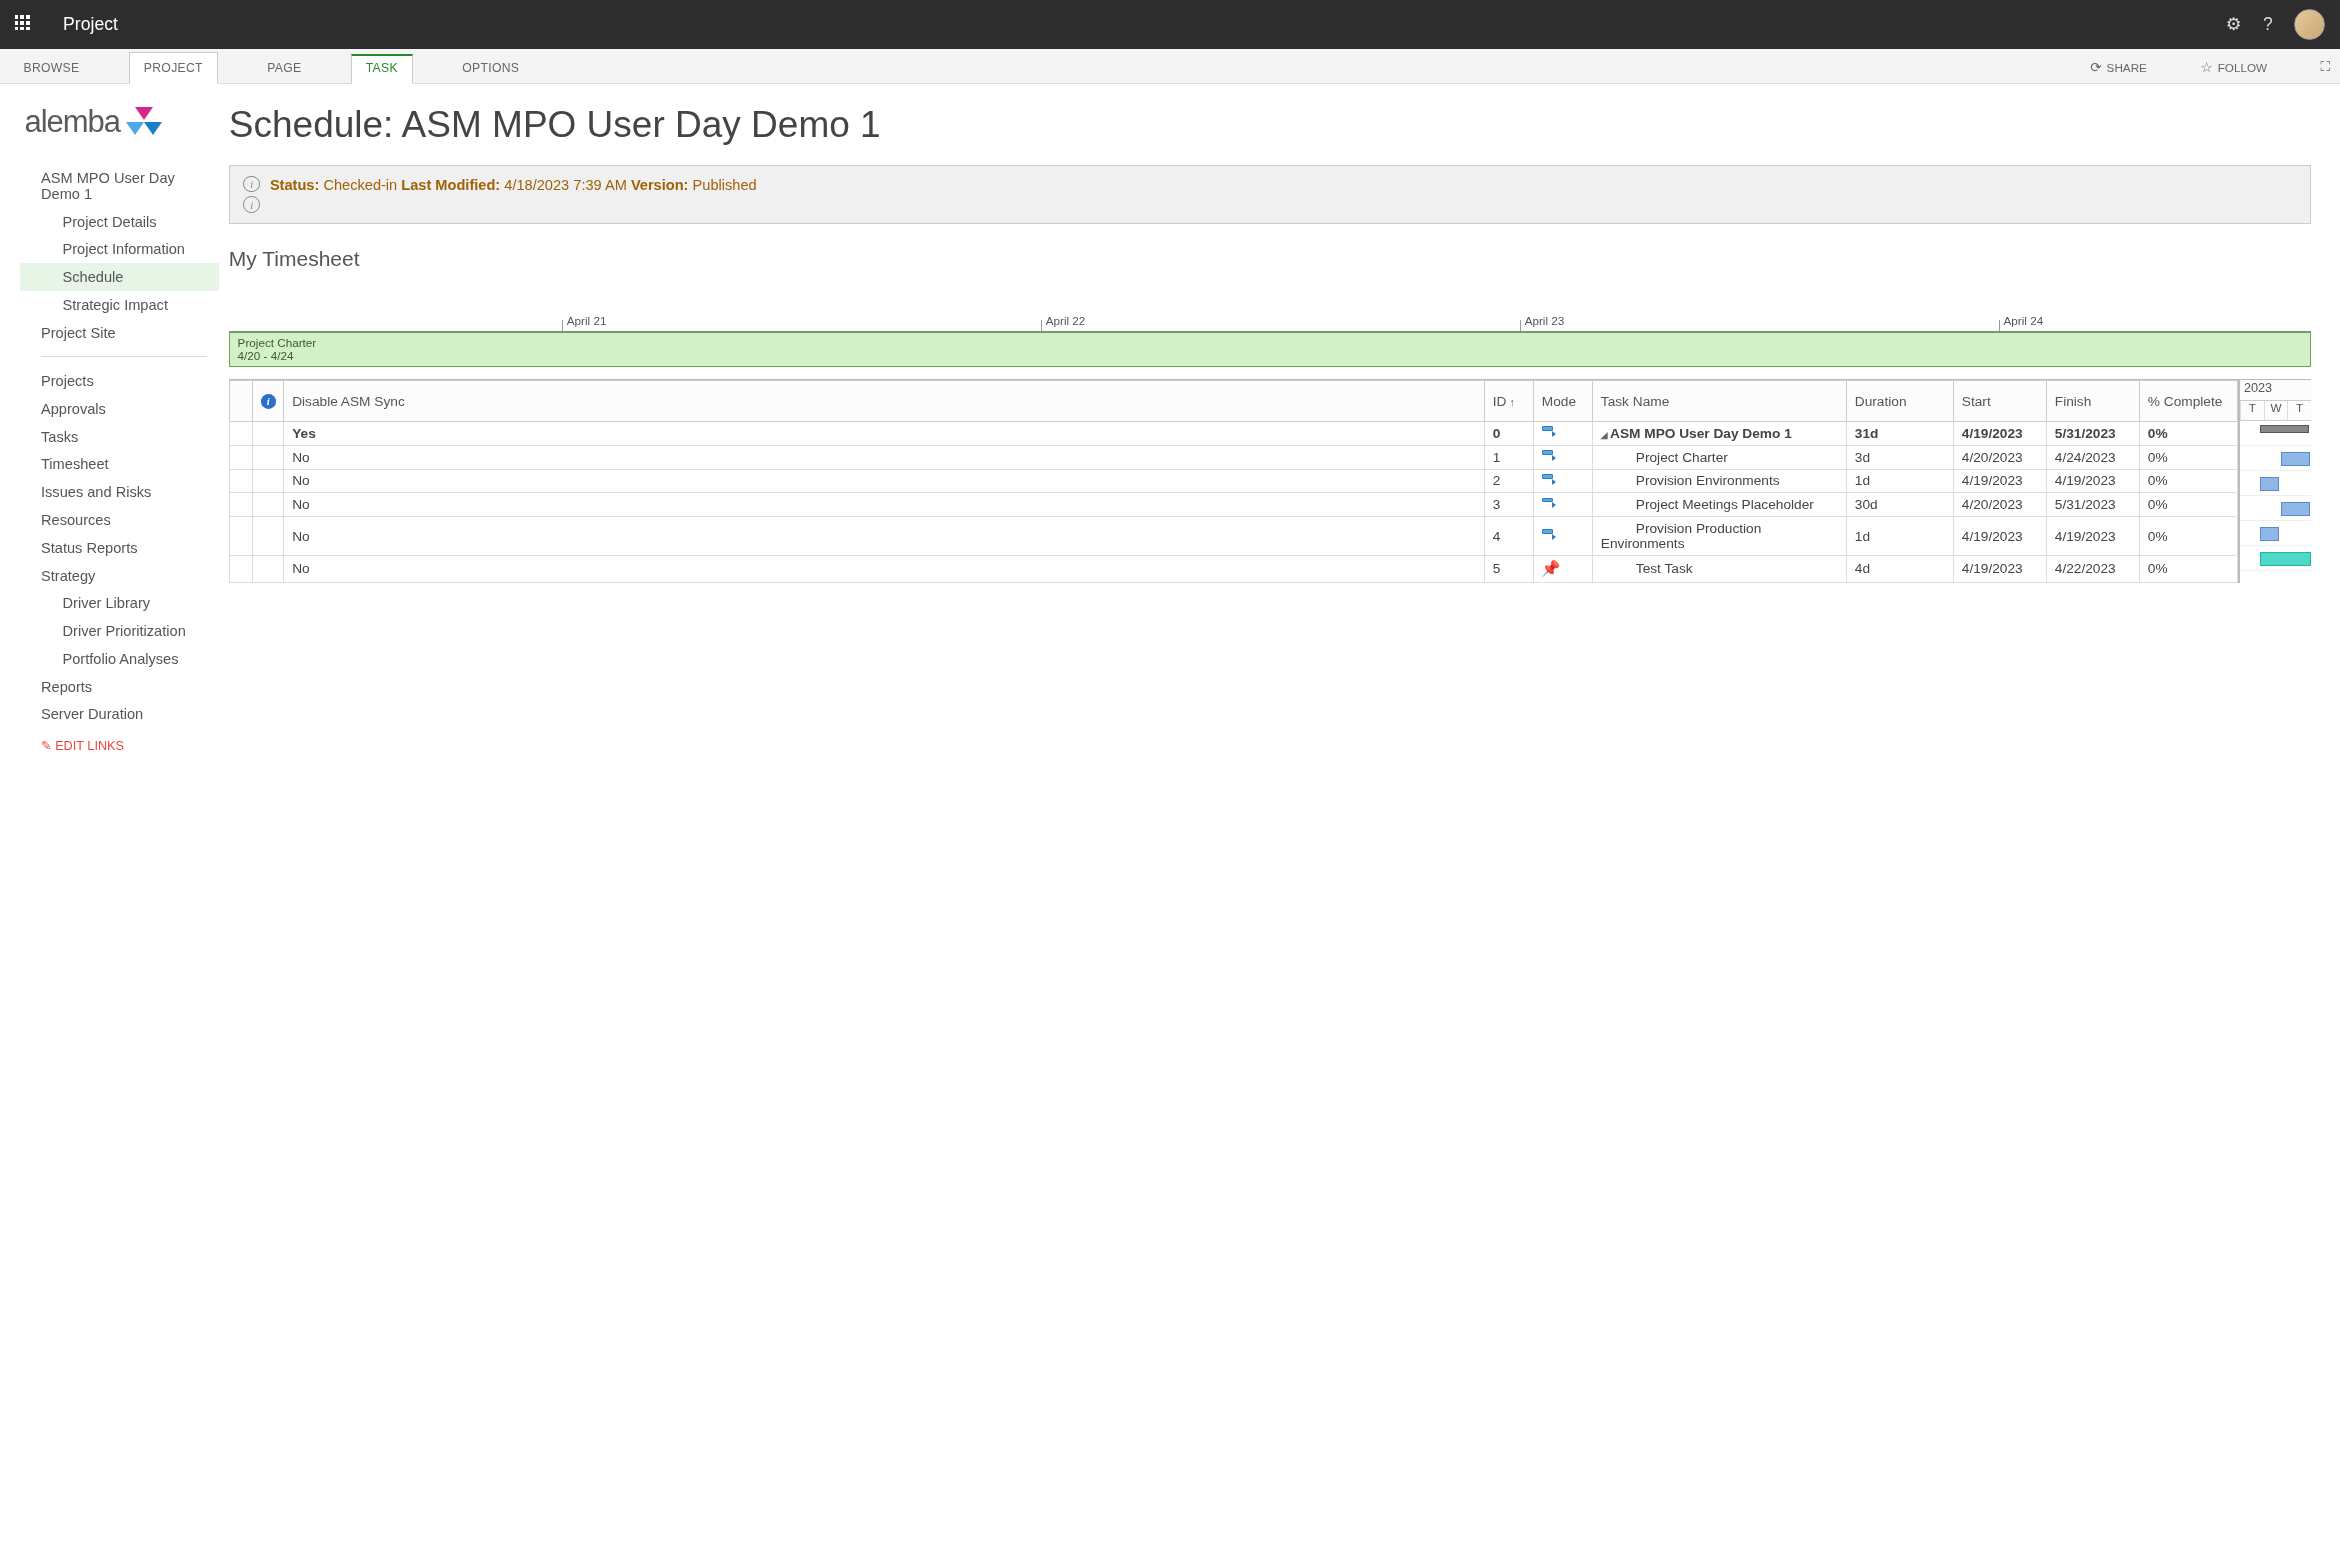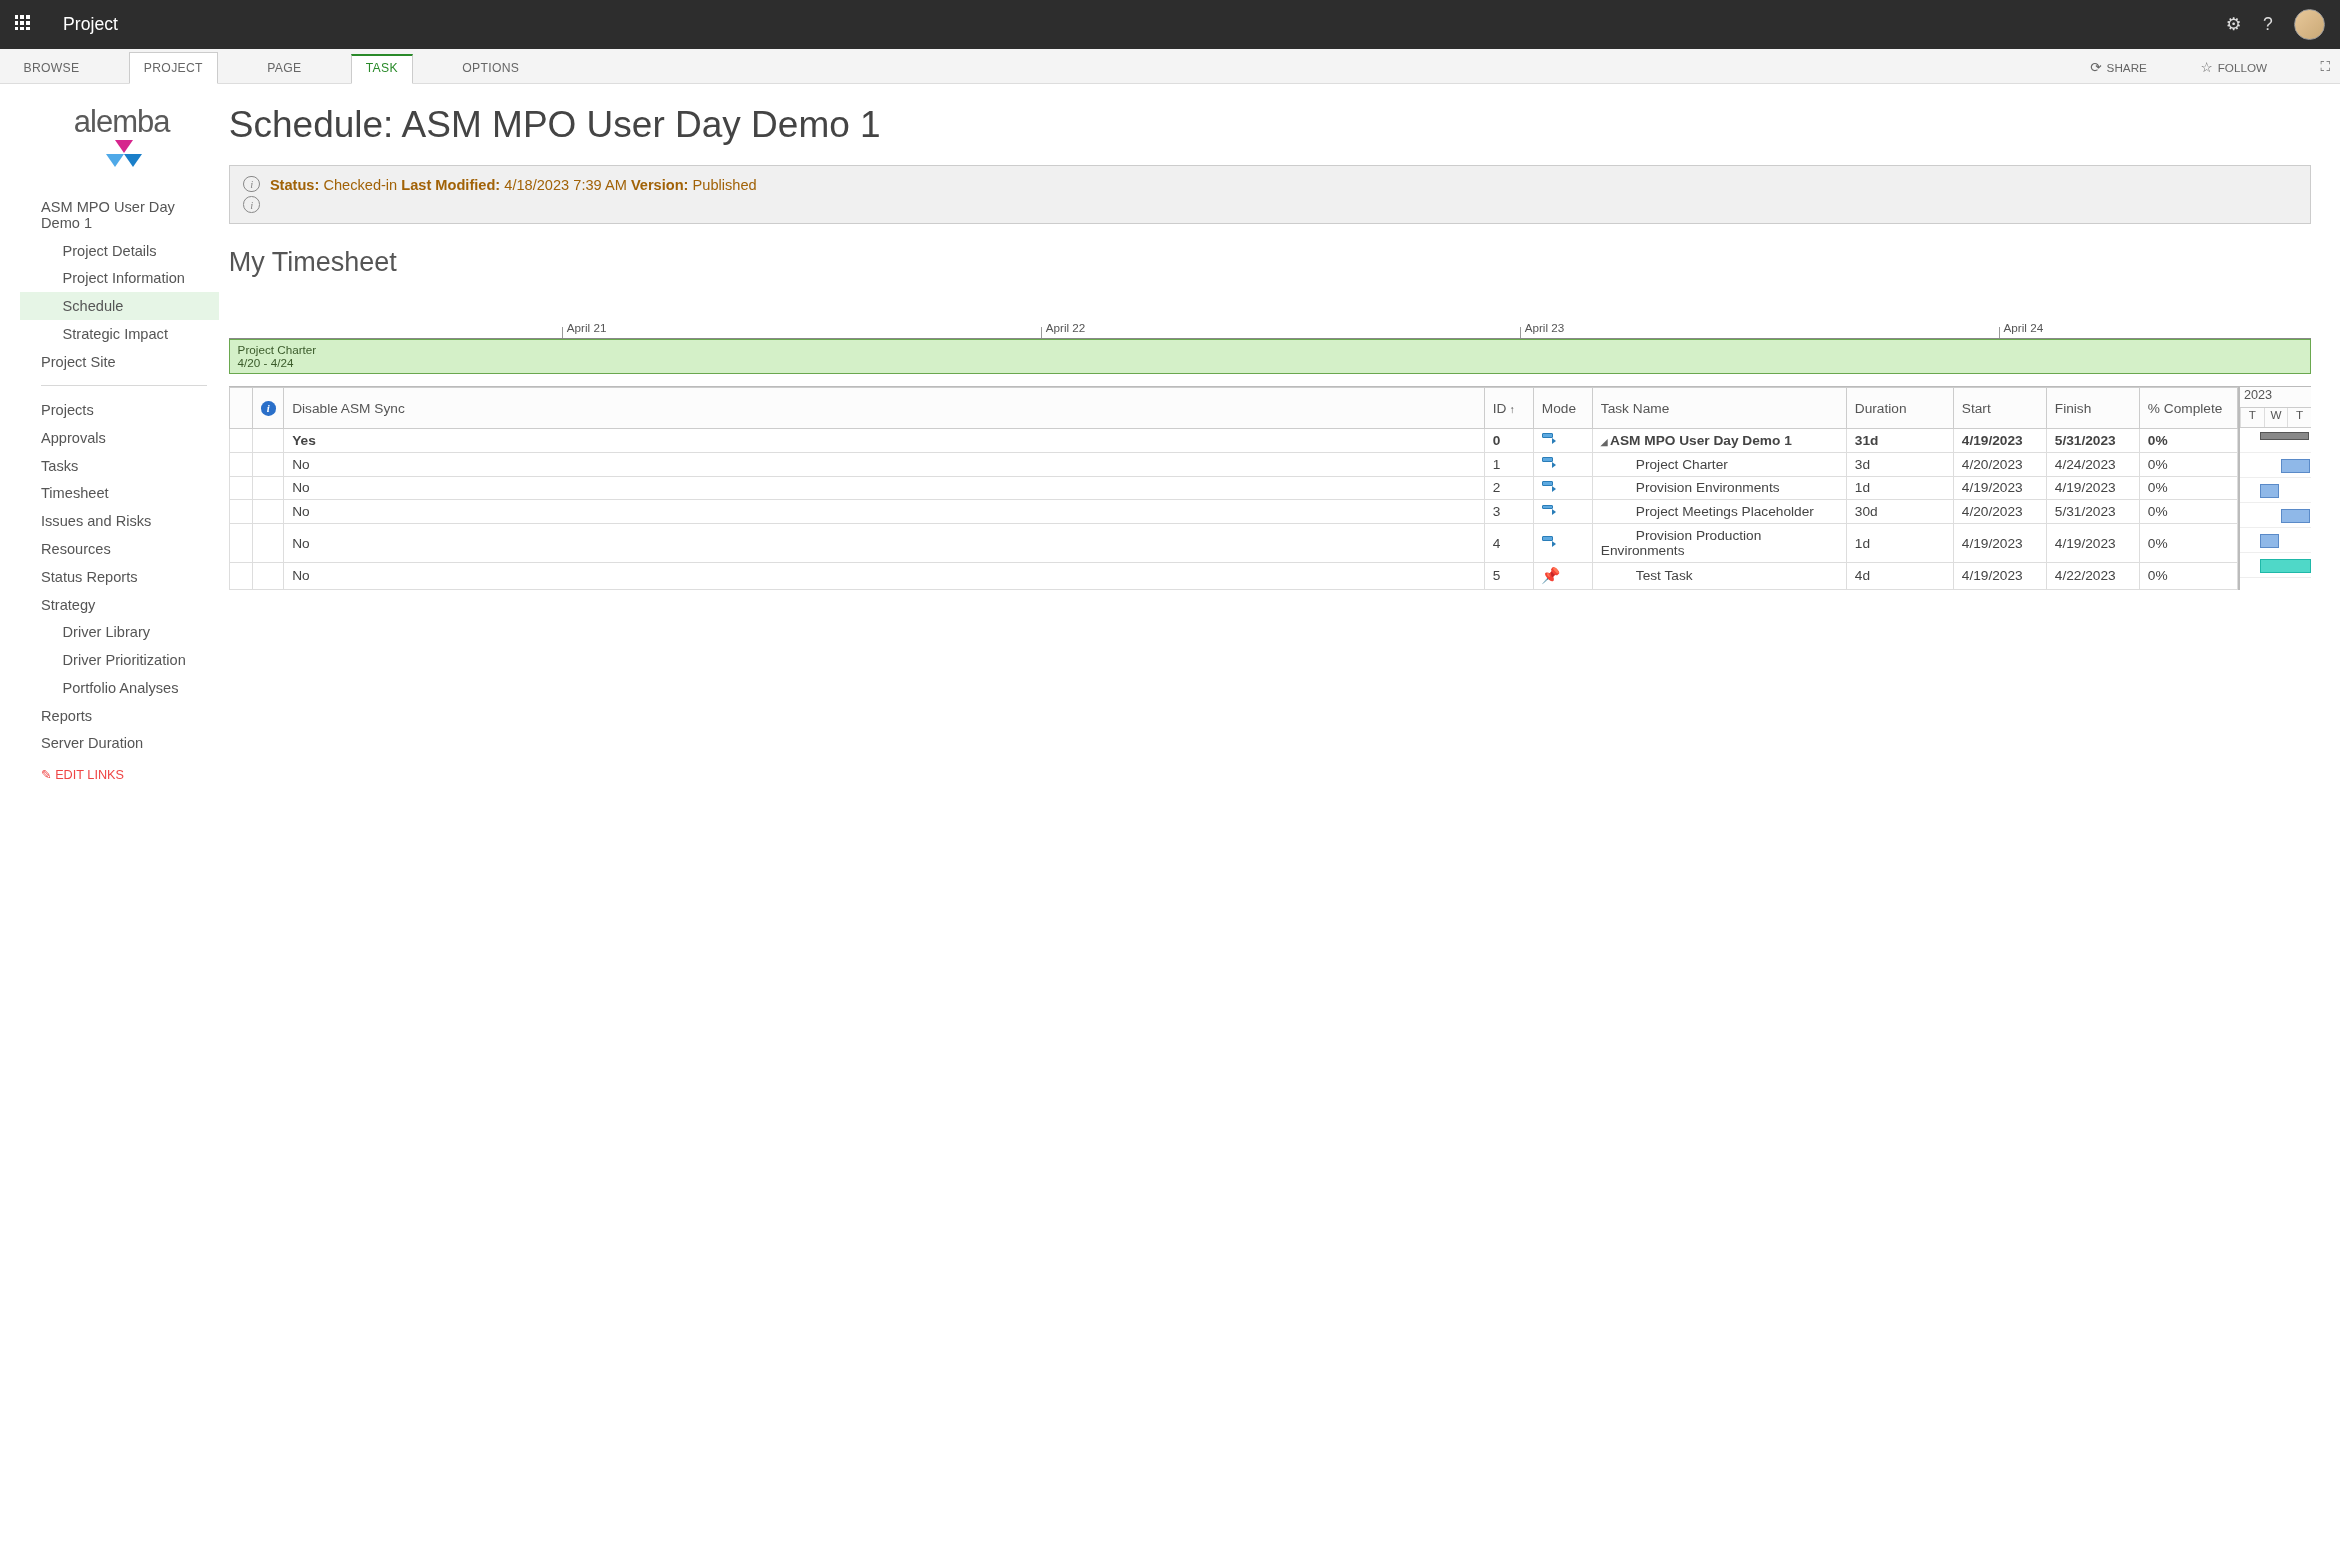--- a/index.html
+++ b/index.html
@@ -21,21 +21,21 @@
 .ribbon .rtab.active { color: #2a8a2a; border-top: 2.9px solid #2a8a2a; border-left: 1px solid #ccc; border-right: 1px solid #ccc; background: #fff; border-bottom: 1px solid #fff; margin-bottom: -1px; padding-top: 4.9px; }
 .ribbon .rspacer { flex: 1; }
 .ribbon .raction { font-size: 11.7px; color: #666; margin-left: 17.6px; cursor: pointer; display: flex; align-items: center; gap: 4.9px; padding-bottom: 7.8px; }
 .ribbon .raction .ricon { font-size: 13.7px; }
 
 
 .layout { display: flex; }
 
 
 .sidebar { width: 219px; padding: 19.5px 0 19.5px 19.5px; }
-.logo { display: flex; align-items: center; margin-bottom: 24.4px; margin-left: 4.9px; flex-direction: column; }
+.logo { display: flex; align-items: center; margin-bottom: 24.4px; margin-left: 4.9px; }
 .logo .logotext { font-size: 31px; font-weight: 300; color: #5a5a5a; letter-spacing: -1px; }
 .logo .logomark { width: 37px; height: 29px; margin-left: 5.9px; position: relative; }
 .logo .logomark .tri { position: absolute; width: 0; height: 0; }
 .logo .logomark .t1 { border-left: 9.8px solid transparent; border-right: 9.8px solid transparent; border-top: 13.7px solid #d6258d; left: 8.8px; top: 0; }
 .logo .logomark .t2 { border-left: 9.8px solid transparent; border-right: 9.8px solid transparent; border-top: 13.7px solid #4fa9e8; left: 0; top: 14.6px; }
 .logo .logomark .t3 { border-left: 9.8px solid transparent; border-right: 9.8px solid transparent; border-top: 13.7px solid #1a7fc9; left: 17.6px; top: 14.6px; }
 .navitem { padding: 5.9px 9.8px 5.9px 21.5px; font-size: 14.6px; color: #555; cursor: pointer; }
 .navitem.l1 { padding-left: 21.5px; }
 .navitem.l2 { padding-left: 43px; }
 .navitem.active { background: #e6f5e6; font-weight: normal; }
@@ -46,21 +46,21 @@
 
 .content { flex: 1; padding: 19.5px 29px 19.5px 9.8px; min-width: 0; }
 .pagetitle { font-size: 37px; font-weight: 300; color: #444; margin-bottom: 19.5px; }
 
 .statusbox { background: #f0f0f0; border: 1px solid #ccc; padding: 9.8px 13.7px; margin-bottom: 23.4px; display: flex; align-items: flex-start; gap: 9.8px; }
 .statusbox .infoiconcol { display: flex; flex-direction: column; gap: 3.9px; }
 .statusbox .infoicon { width: 16.6px; height: 16.6px; border: 1.5px solid #888; border-radius: 50%; display: inline-flex; align-items: center; justify-content: center; font-size: 10.7px; color: #888; font-style: italic; font-family: serif; }
 .statusbox .statustext { font-size: 14.6px; color: #a16207; padding-top: 1px; }
 .statusbox .statustext b { font-weight: bold; }
 
-.timesheet-title { font-size: 27px; color: #555; margin-bottom: 39px; }
+.timesheet-title { font-size: 21px; color: #555; margin-bottom: 39px; }
 
 
 .gantt-dates { position: relative; height: 21.5px; border-bottom: 1px solid #888; }
 .gantt-dates .dtick { position: absolute; bottom: 0; font-size: 11.7px; color: #555; padding-left: 3.9px; border-left: 1px solid #999; height: 10.7px; line-height: 2px; }
 
 
 .ganttbar-row { background: #d4f0c8; border: 1px solid #6aa84f; padding: 3.9px 7.8px; font-size: 11.7px; color: #3a5a2a; }
 .ganttbar-row .gname { display: block; }
 .ganttbar-row .gdates { display: block; }
 

